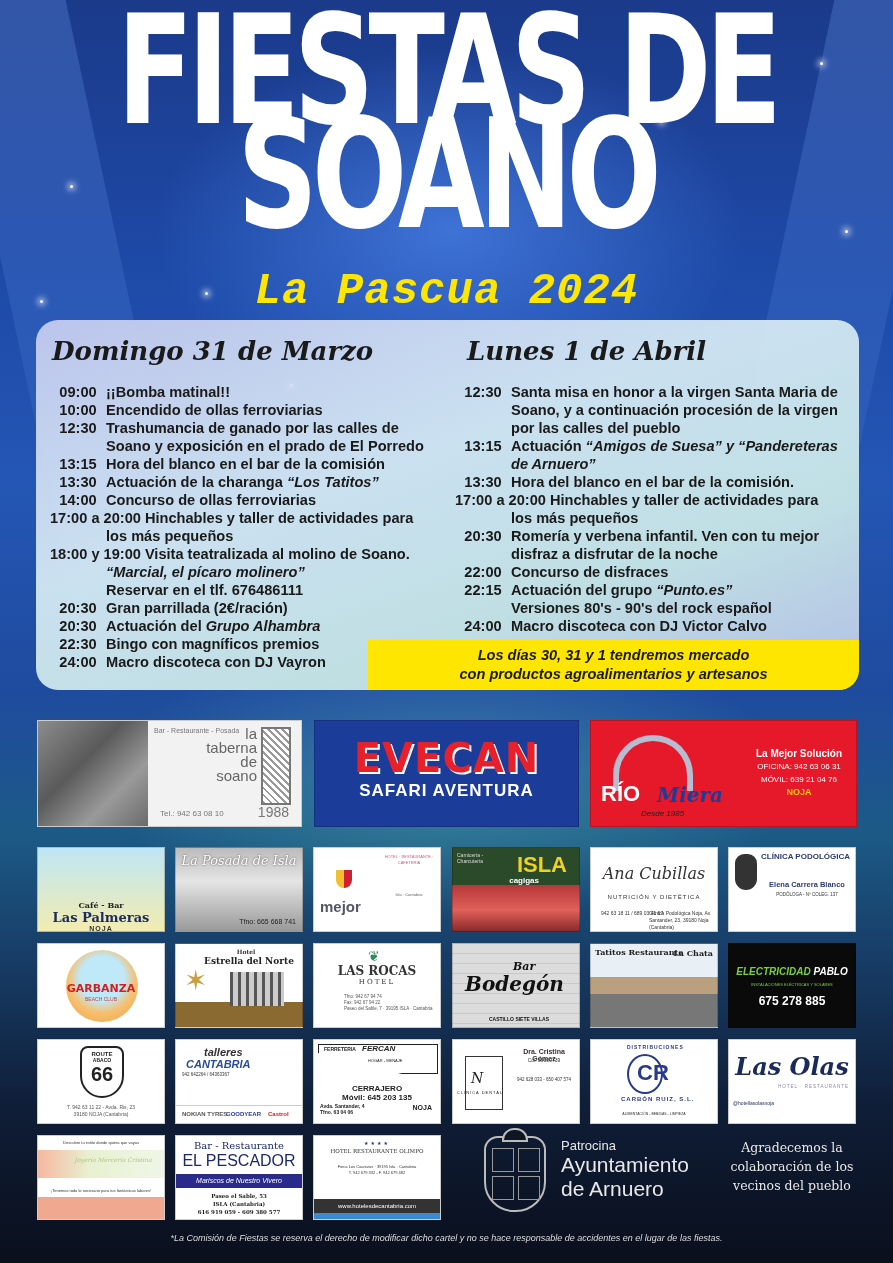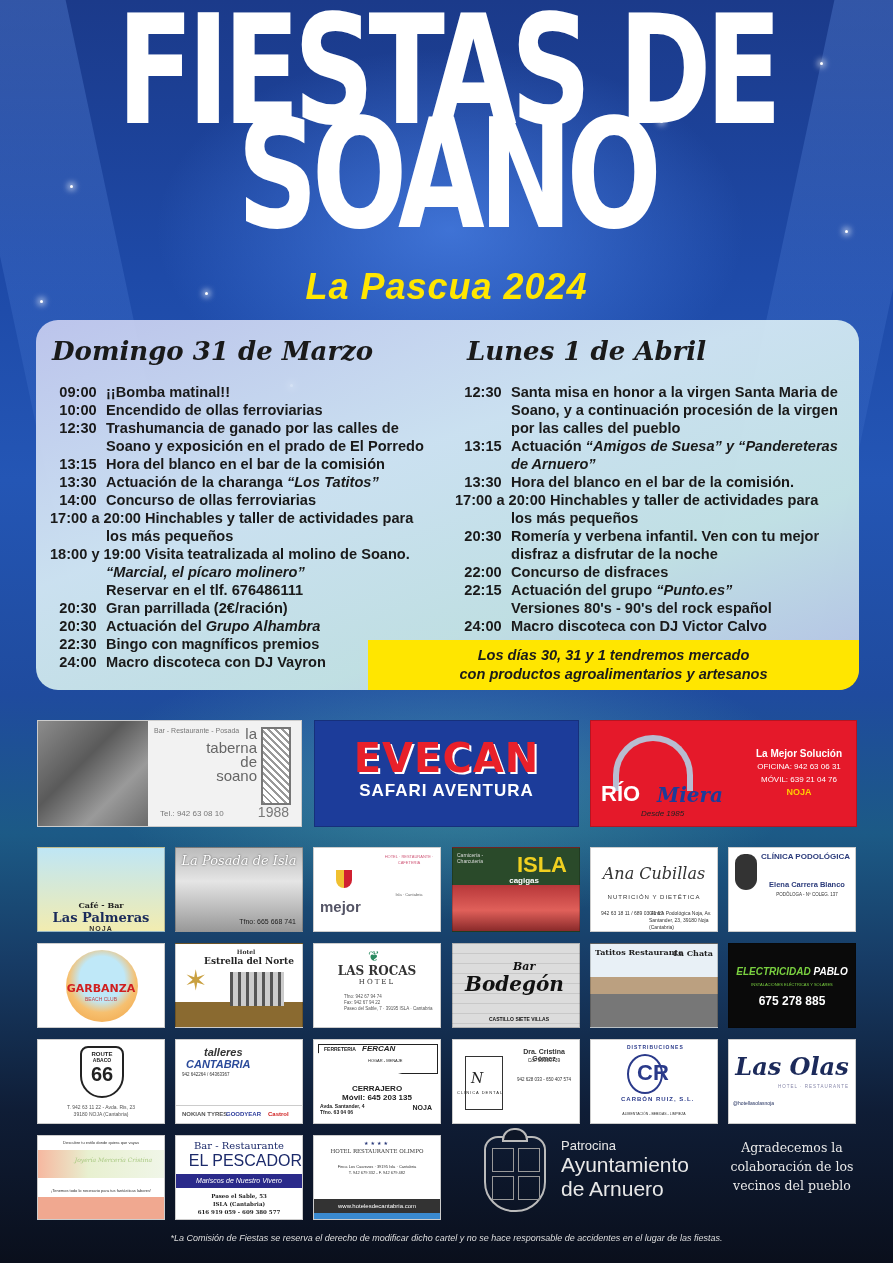--- a/index.html
+++ b/index.html
@@ -19,22 +19,22 @@
   .title {
     position: absolute; left: 0; width: 893px; text-align: center;
     color: #fff; font-family: "DejaVu Sans", sans-serif; font-weight: bold;
     letter-spacing: -6px; line-height: 1;
     transform: scaleY(1.35);
   }
   .title1 { top: 14px; font-size: 112px; }
   .title2 { top: 118px; font-size: 112px; }
   .subtitle {
     position: absolute; top: 266px; left: 0; width: 893px; text-align: center;
-    color: #ffe600; font-family: Liberation Sans, sans-serif; font-weight: bold; font-style: italic;
-    font-size: 36px; letter-spacing: 1px;
+    color: #ffe600; font-family: Liberation Mono, monospace; font-weight: bold; font-style: italic;
+    font-size: 44px; letter-spacing: 1px;
   }
 
   
   .panel {
     position: absolute; left: 36px; top: 320px; width: 823px; height: 370px;
     border-radius: 22px;
     background: linear-gradient(160deg, rgba(200,205,240,0.92) 0%, rgba(215,235,245,0.93) 40%, rgba(205,235,232,0.92) 70%, rgba(190,200,235,0.92) 100%);
   }
   .day-title {
     position: absolute; font-family: "DejaVu Serif", serif; font-weight: bold; font-style: italic;
@@ -166,21 +166,21 @@
   .carbon .f { position: absolute; left: 0; top: 72px; width: 100%; text-align: center; font-size: 3.5px; color: #333; line-height: 5px; }
   .olas .nm { position: absolute; left: 0; top: 12px; width: 100%; text-align: center; font-family: "DejaVu Serif", serif; font-style: italic; font-size: 24px; color: #1c2a5a; font-weight: bold; }
   .olas .s { position: absolute; right: 6px; top: 44px; font-size: 4.5px; color: #88a; letter-spacing: 1px; }
   .olas .ig { position: absolute; left: 4px; top: 60px; font-size: 5px; color: #1c2a5a; }
   .joyeria .top { position: absolute; left: 0; top: 4px; width: 100%; text-align: center; font-size: 4px; color: #333; }
   .joyeria .mid { position: absolute; left: 0; top: 14px; width: 100%; height: 28px; background: linear-gradient(90deg,#f6b8a0,#e8f0d0 40%,#f0f6e8); }
   .joyeria .mid span { position: absolute; right: 12px; top: 6px; font-family: "DejaVu Serif", serif; font-style: italic; font-size: 6px; color: #a8c880; line-height: 8px; text-align: center; }
   .joyeria .tag { position: absolute; left: 0; top: 52px; width: 100%; text-align: center; font-size: 4px; color: #333; }
   .joyeria .bot { position: absolute; left: 0; bottom: 0; width: 100%; height: 22px; background: #f0a890; }
   .pescador .h { position: absolute; left: 0; top: 4px; width: 100%; text-align: center; font-family: "DejaVu Serif", serif; font-size: 10px; color: #1c2a6a; }
-  .pescador .n { position: absolute; left: 0; top: 16px; width: 100%; text-align: right; font-size: 16px; color: #1c2a6a; }
+  .pescador .n { position: absolute; left: 0; top: 16px; width: 100%; text-align: center; font-size: 16px; color: #1c2a6a; }
   .pescador .band { position: absolute; left: 0; top: 38px; width: 100%; height: 14px; background: #2a2a8a; color: #fff; text-align: center; font-size: 7px; font-style: italic; line-height: 14px; }
   .pescador .a { position: absolute; left: 0; top: 56px; width: 100%; text-align: center; font-family: "DejaVu Serif", serif; font-size: 5.5px; font-weight: bold; color: #222; line-height: 8px; }
   .olimpo .st { position: absolute; left: 0; top: 4px; width: 100%; text-align: center; font-size: 5px; color: #2a3a7a; letter-spacing: 2px; }
   .olimpo .h { position: absolute; left: 0; top: 12px; width: 100%; text-align: center; font-family: "DejaVu Serif", serif; font-size: 5.5px; color: #333; line-height: 7px; }
   .olimpo .d { position: absolute; left: 0; top: 28px; width: 100%; text-align: center; font-size: 4px; color: #333; line-height: 6px; }
   .olimpo .web { position: absolute; left: 0; bottom: 0; width: 100%; height: 20px; background: linear-gradient(180deg,#333 0 70%,#3a8ad0 70%); color: #fff; text-align: center; font-size: 6px; line-height: 14px; }
 
   
   .crest { position: absolute; left: 484px; top: 1136px; width: 62px; height: 76px; border: 2px solid #bbb; border-radius: 14px 14px 30px 30px; }
   .crest .crown { position: absolute; left: 16px; top: -10px; width: 26px; height: 14px; border: 2px solid #bbb; border-radius: 12px 12px 0 0; background: #0e1626; }

